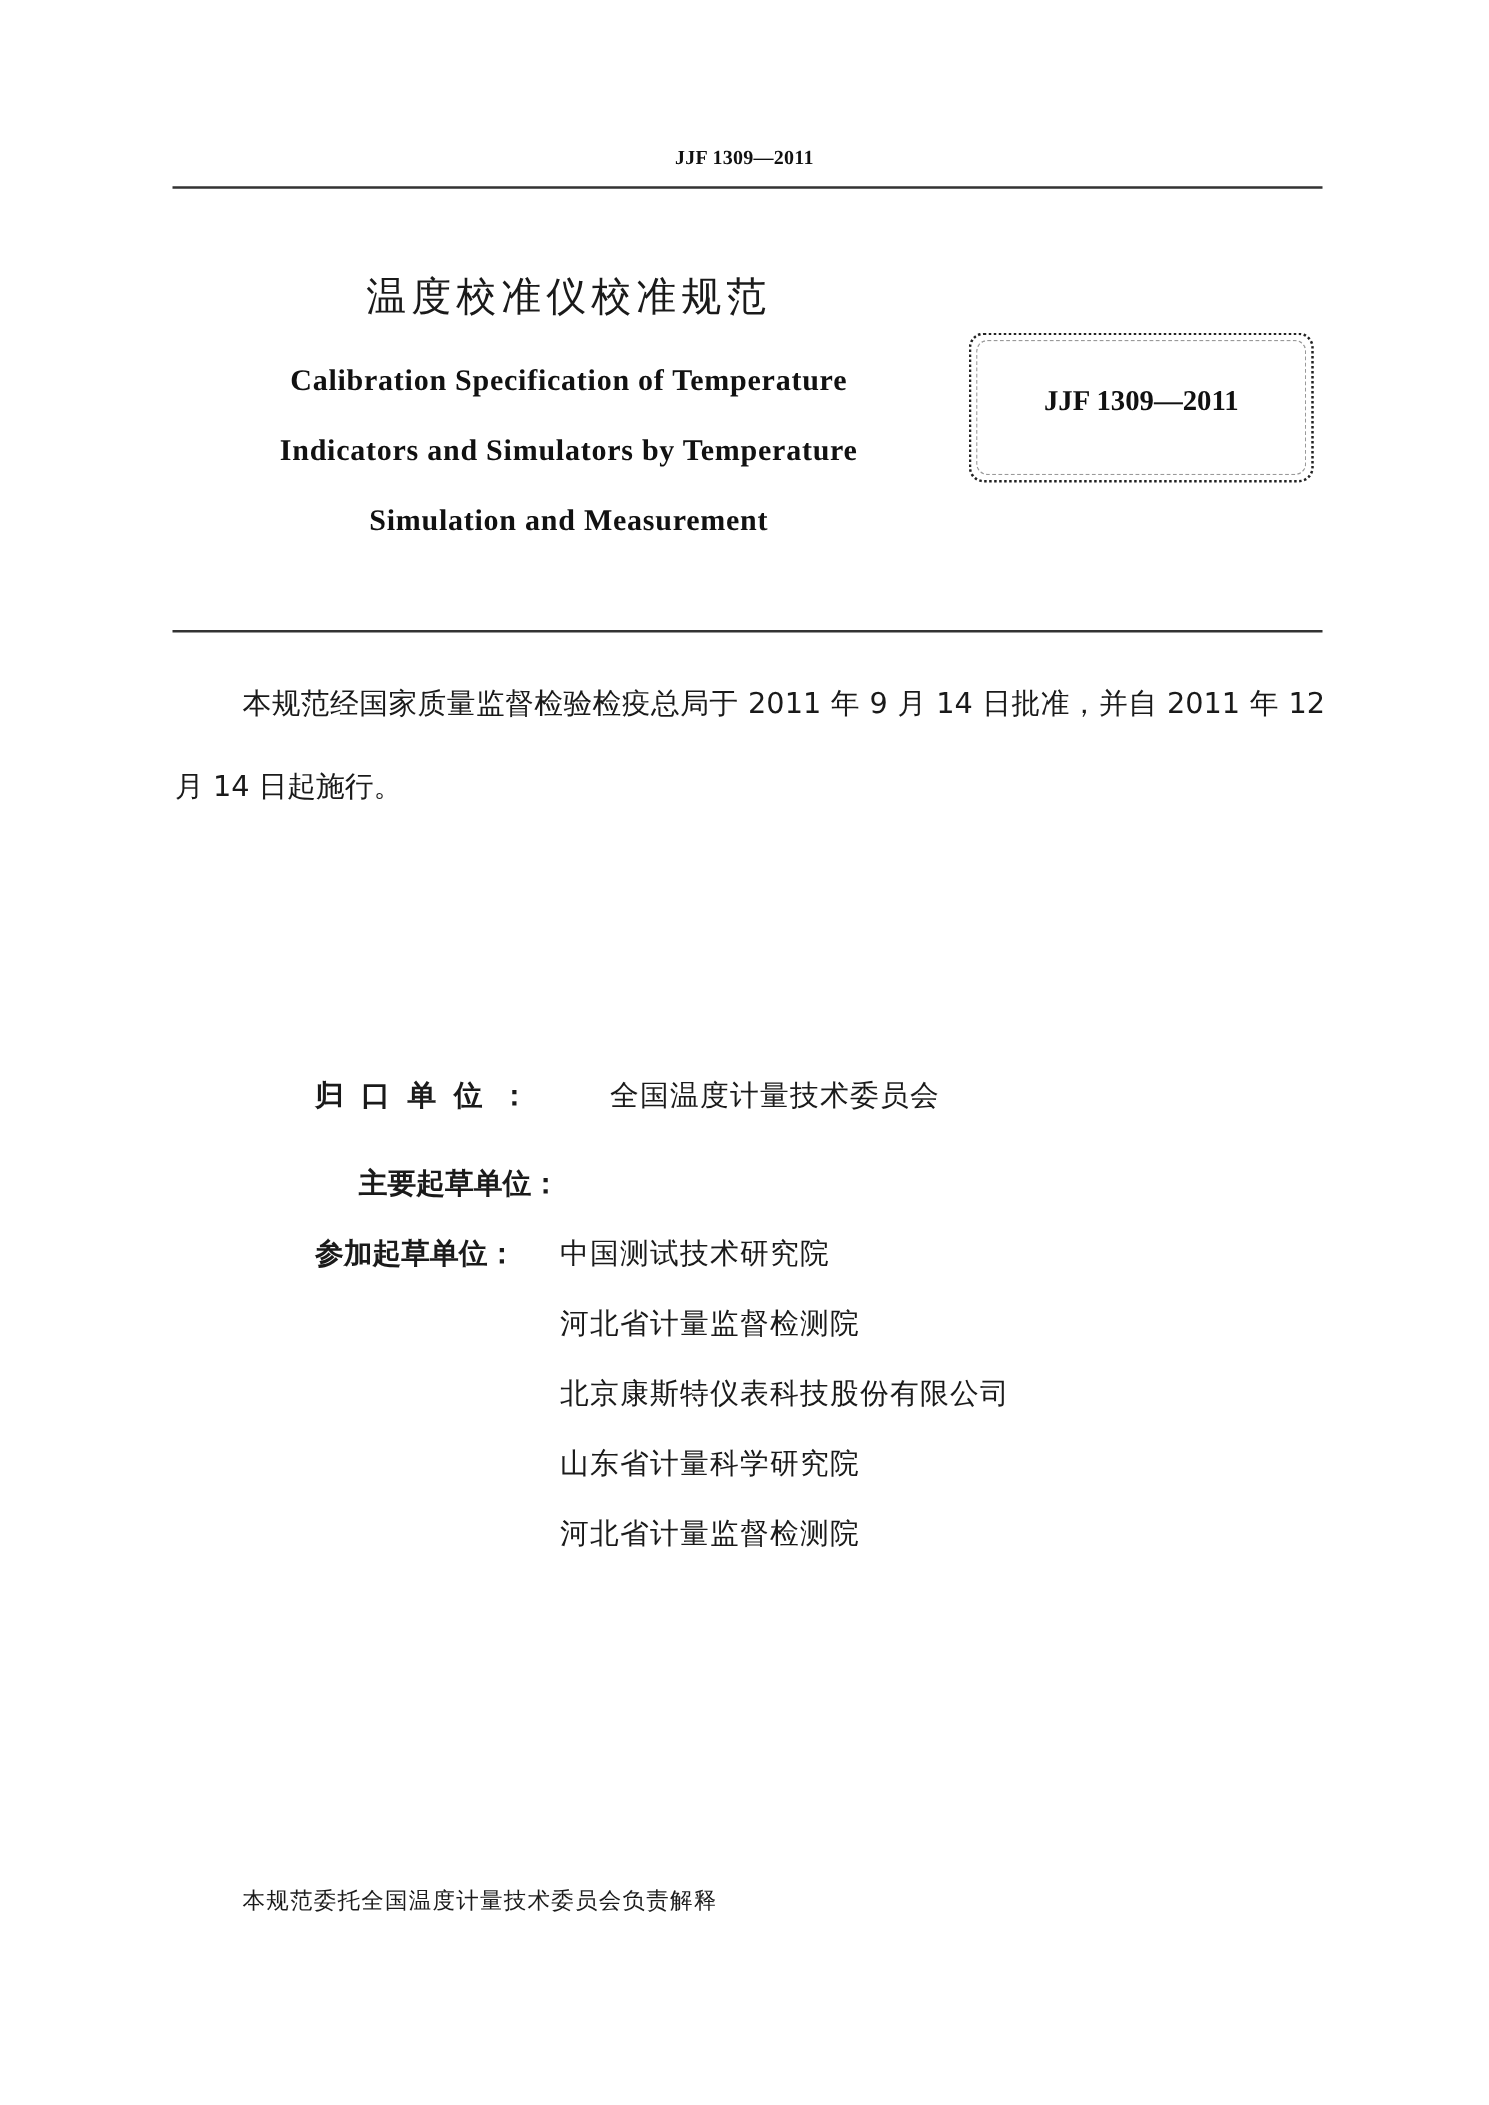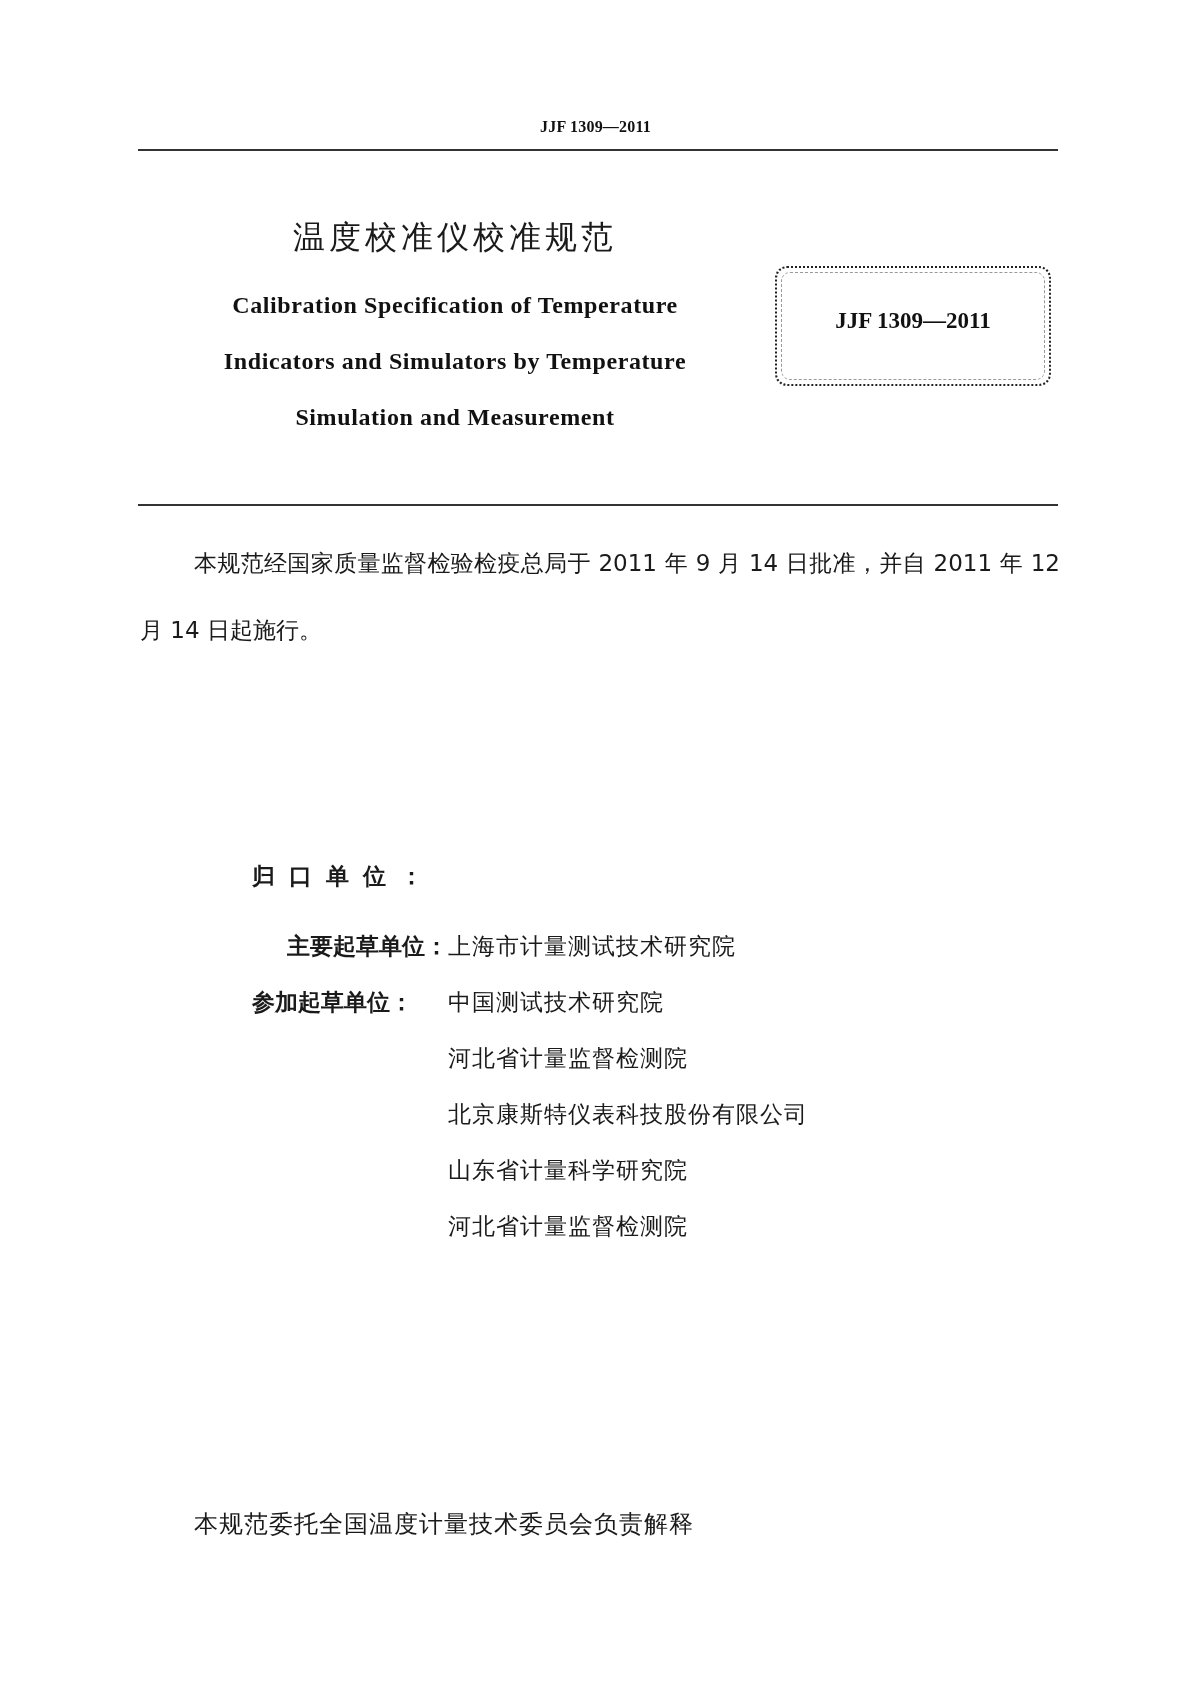--- a/index.html
+++ b/index.html
@@ -41,21 +41,21 @@
       font-family: "DejaVu Sans", sans-serif; font-size: 23px; line-height: 67px;
       color: #1a1a1a; text-indent: 54px; text-align: justify;
     }
     .unit-row { left: 252px; height: 56px; display: flex; align-items: center;
       font-family: "DejaVu Sans", sans-serif; font-size: 23px; color: #1a1a1a; }
     .unit-label { width: 196px; font-weight: bold; white-space: nowrap; }
     .unit-label.spaced { letter-spacing: 14px; }
     .unit-value { white-space: nowrap; letter-spacing: 1px; }
     .footer-note {
       left: 194px; top: 1508px;
-      font-family: "DejaVu Sans", sans-serif; font-size: 24px; color: #1a1a1a; letter-spacing: 1px;
+      font-family: "DejaVu Sans", sans-serif; font-size: 18px; color: #1a1a1a; letter-spacing: 1px;
     }
   </style>
 </head>
 <body>
 
 <div class="abs header-code">JJF 1309—2011</div>
 <div class="abs rule" style="top:149px;"></div>
 
 <div class="abs title-cn">温度校准仪校准规范</div>
 <div class="abs title-en" style="top:292px;">Calibration Specification of Temperature</div>
@@ -66,24 +66,24 @@
   <div class="code-box-inner"></div>
   <div class="code-box-text">JJF 1309—2011</div>
 </div>
 
 <div class="abs rule" style="top:504px;"></div>
 
 <div class="abs approval">本规范经国家质量监督检验检疫总局于 2011 年 9 月 14 日批准，并自 2011 年 12 月 14 日起施行。</div>
 
 <div class="abs unit-row" style="top:848px;gap:40px;">
   <span class="unit-label spaced">归口单位：</span>
+  <span class="unit-value">全国温度计量技术委员会</span>
 </div>
 <div class="abs unit-row" style="top:918px;text-align:right;">
   <span class="unit-label">主要起草单位：</span>
-  <span class="unit-value">上海市计量测试技术研究院</span>
 </div>
 <div class="abs unit-row" style="top:974px;">
   <span class="unit-label">参加起草单位：</span>
   <span class="unit-value">中国测试技术研究院</span>
 </div>
 <div class="abs unit-row" style="top:1030px;">
   <span class="unit-label"></span>
   <span class="unit-value">河北省计量监督检测院</span>
 </div>
 <div class="abs unit-row" style="top:1086px;">

